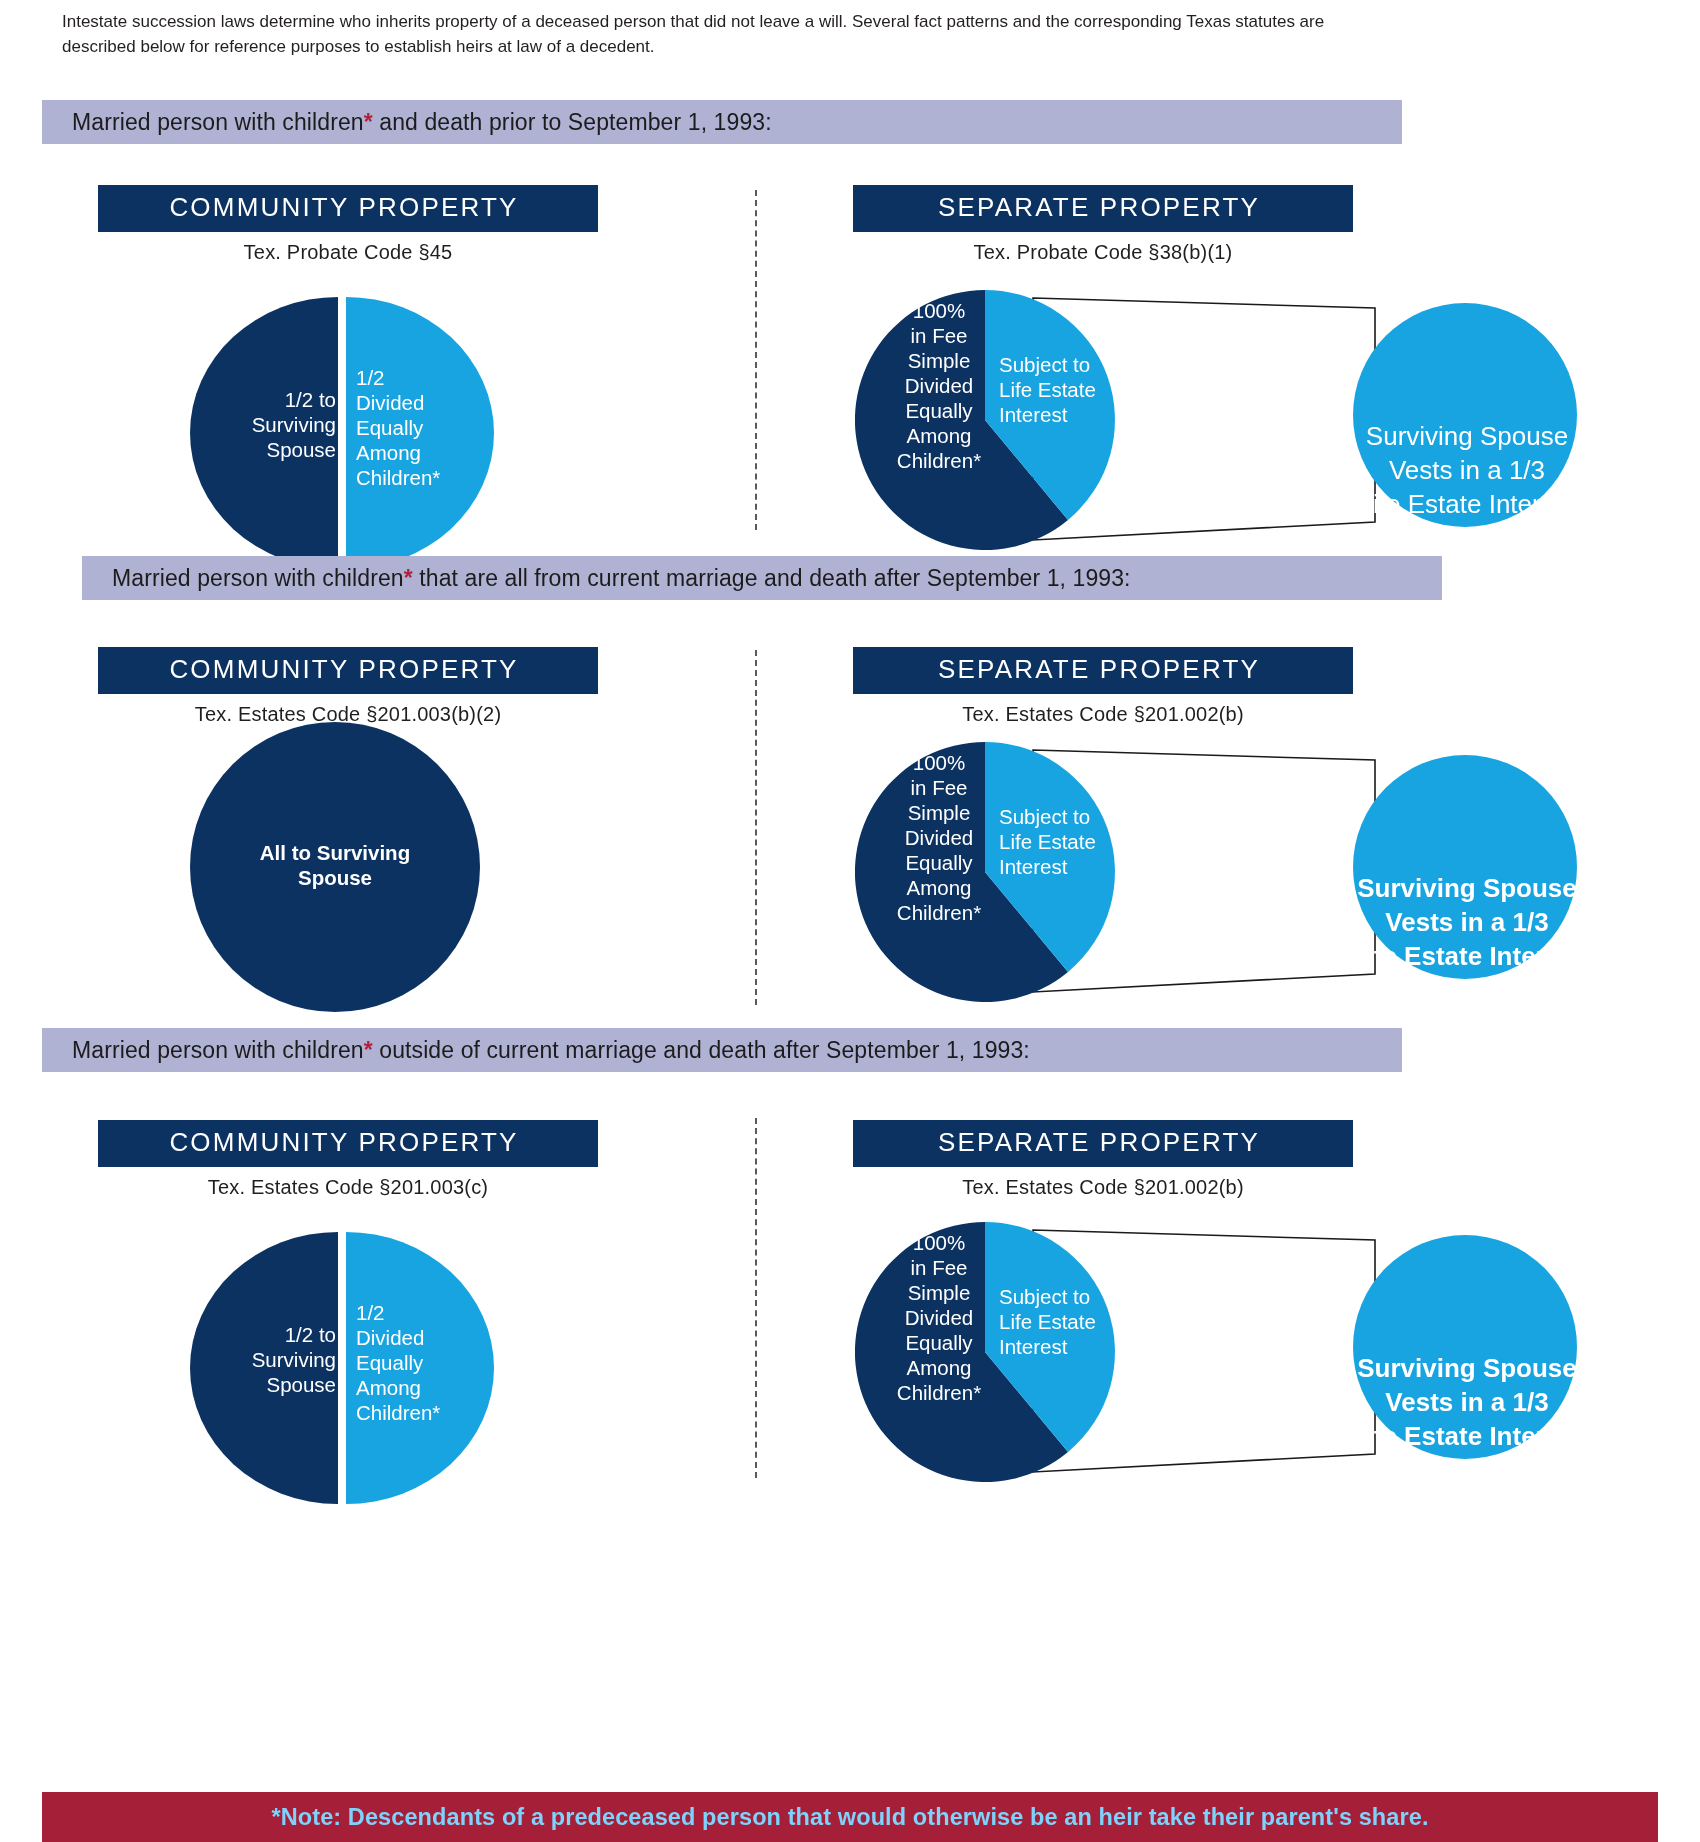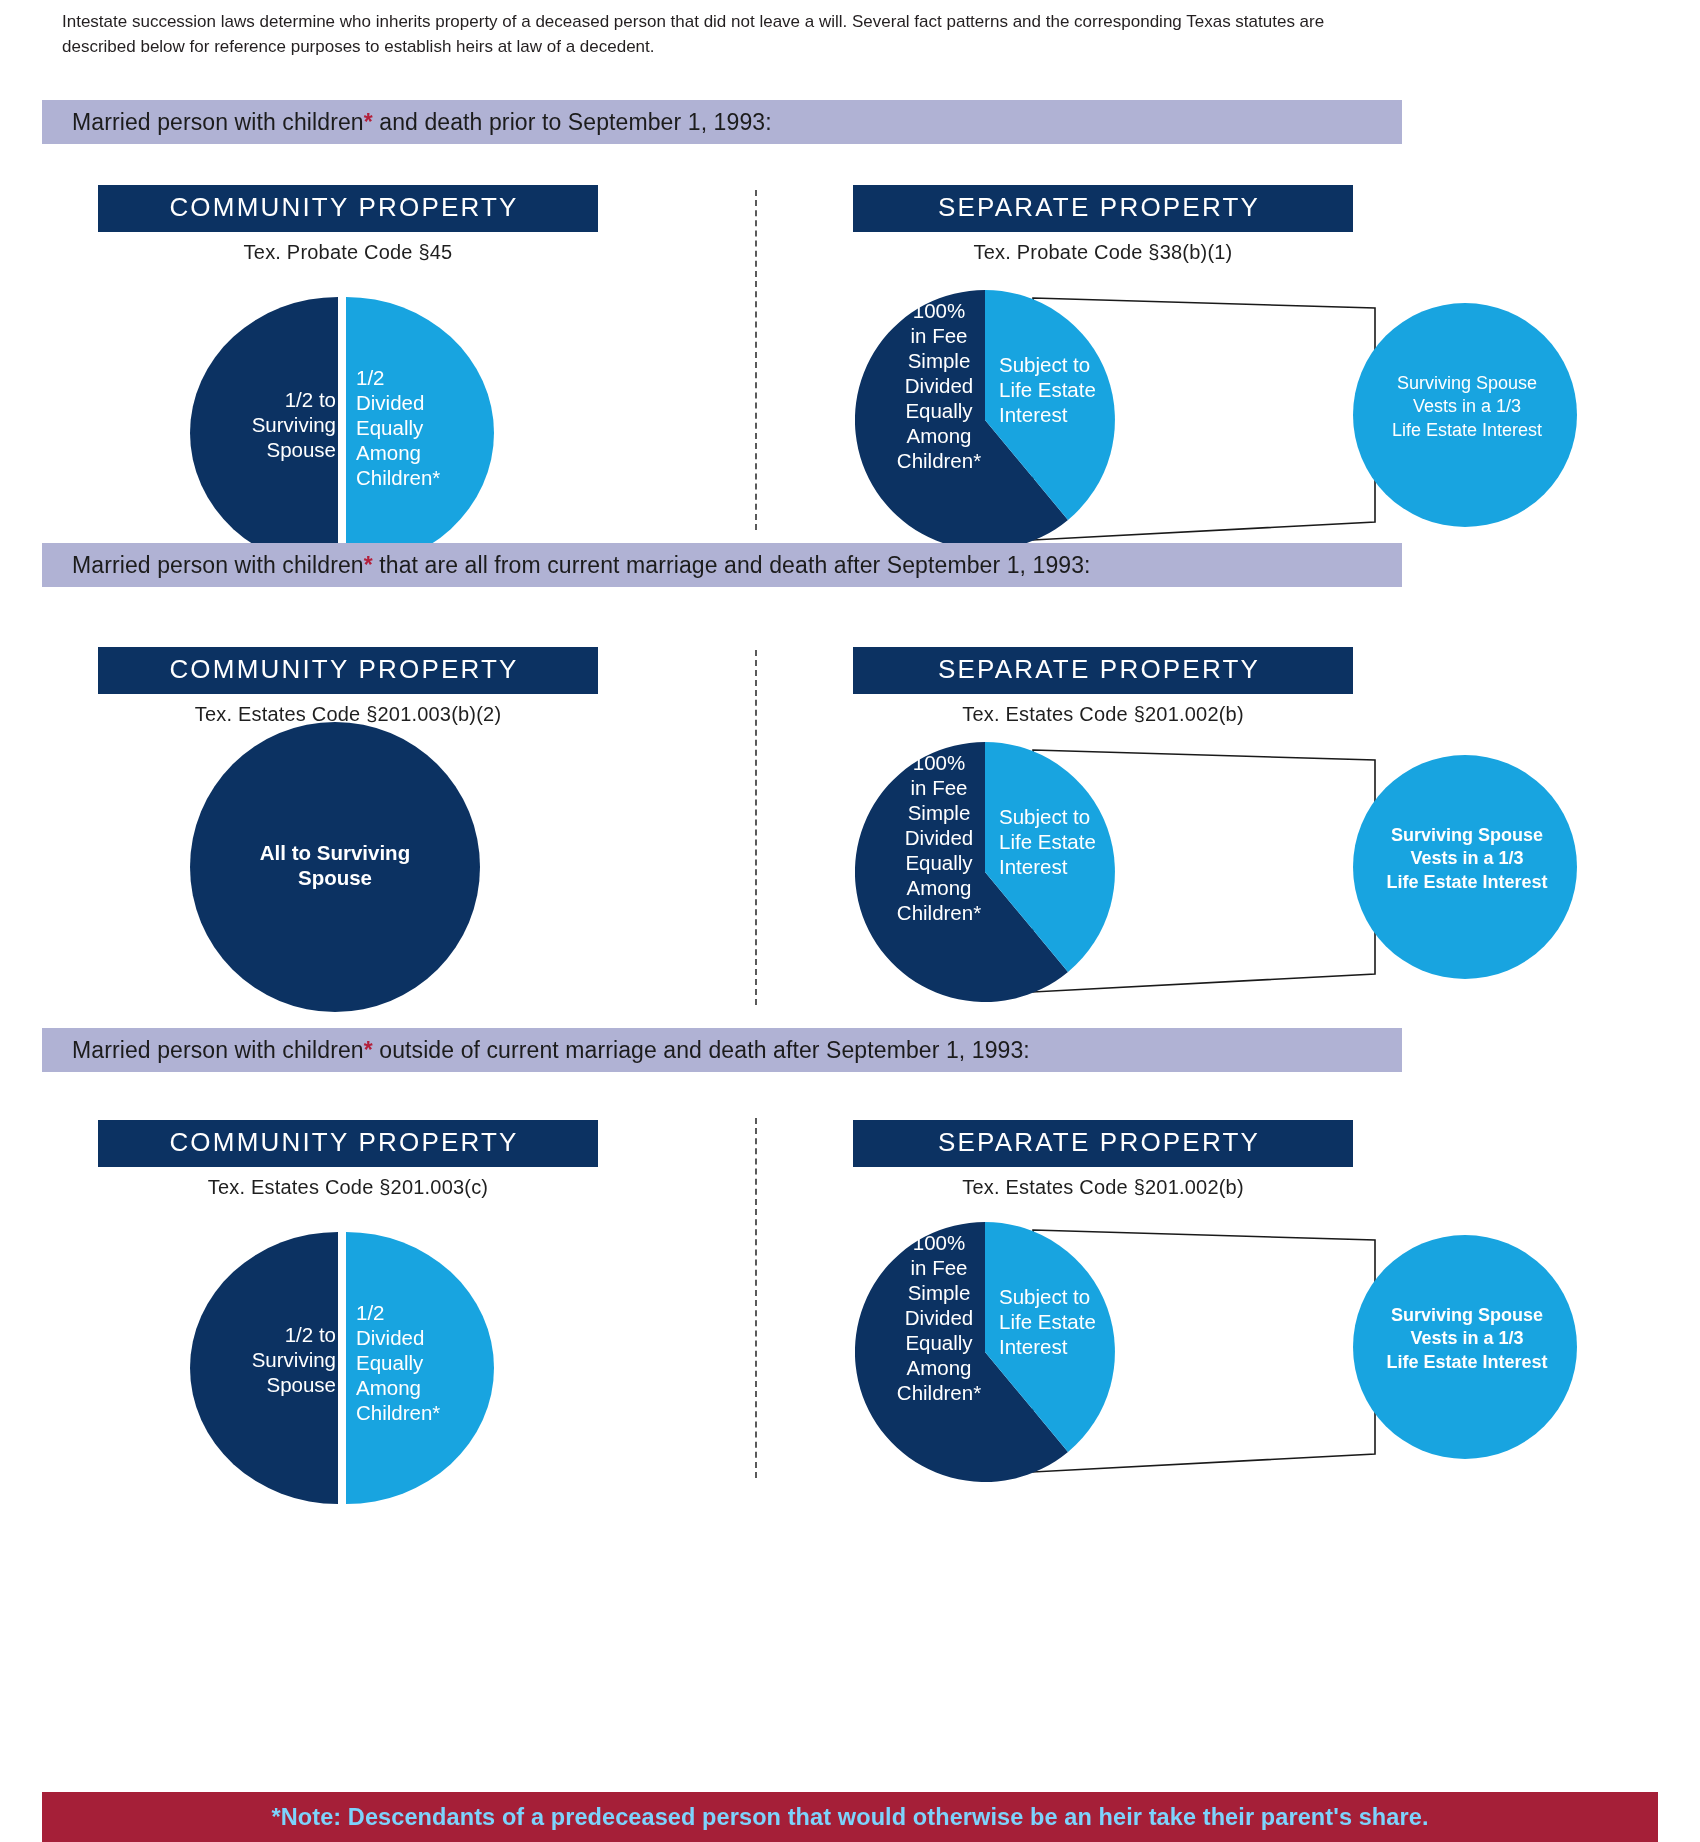--- a/index.html
+++ b/index.html
@@ -97,24 +97,25 @@
     border-radius: 100% 0 0 100% / 50% 0 0 50%;
   }
   .half-right {
     position: absolute;
     background: #18a4e0;
     border-radius: 0 100% 100% 0 / 0 50% 50% 0;
   }
   .callout-text {
     position: absolute;
     color: #ffffff;
-    font-size: 18px;
+    font-size: 26px;
     line-height: 1.3;
     text-align: center;
     white-space: pre-line;
+    margin-top: 48px;
   }
 
   .note-bar {
     position: absolute;
     left: 42px;
     top: 1792px;
     width: 1616px;
     height: 50px;
     background: #a51f38;
     display: flex;
@@ -186,21 +187,21 @@
 Life Estate
 Interest</div>
     <div class="callout-text" style="left:490px; top:82px; width:244px;">Surviving Spouse
 Vests in a 1/3
 Life Estate Interest</div>
   </div>
 </div>
 
 <div class="section" style="top:0;">
 
-  <div class="banner" style="top:543px;">
+  <div class="banner" style="top:556px;margin-left:40px;">
     <div class="banner-text">
       <span>Married person with children</span><span class="ast">*</span><span> that are all from current marriage and death after September 1, 1993:</span>
     </div>
   </div>
 
   <div class="divider" style="left:755px; top:650px; height:355px;"></div>
 
   <div class="col" style="left:98px; top:647px; width:500px;">
     <div class="hdr-box">COMMUNITY PROPERTY</div>
     <div class="cite">Tex. Estates Code §201.003(b)(2)</div>

